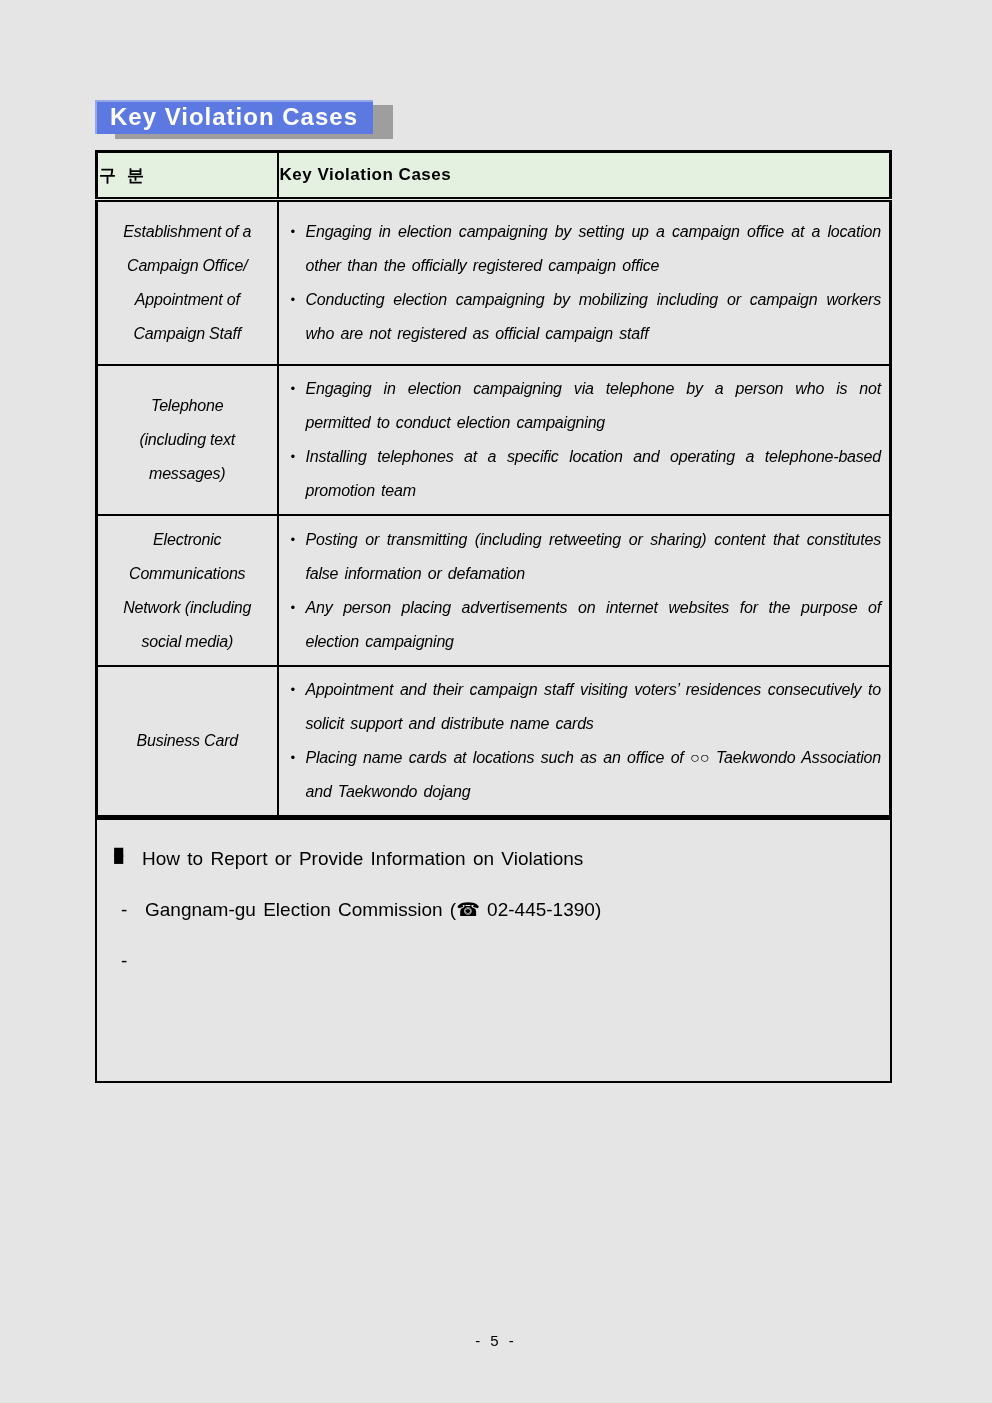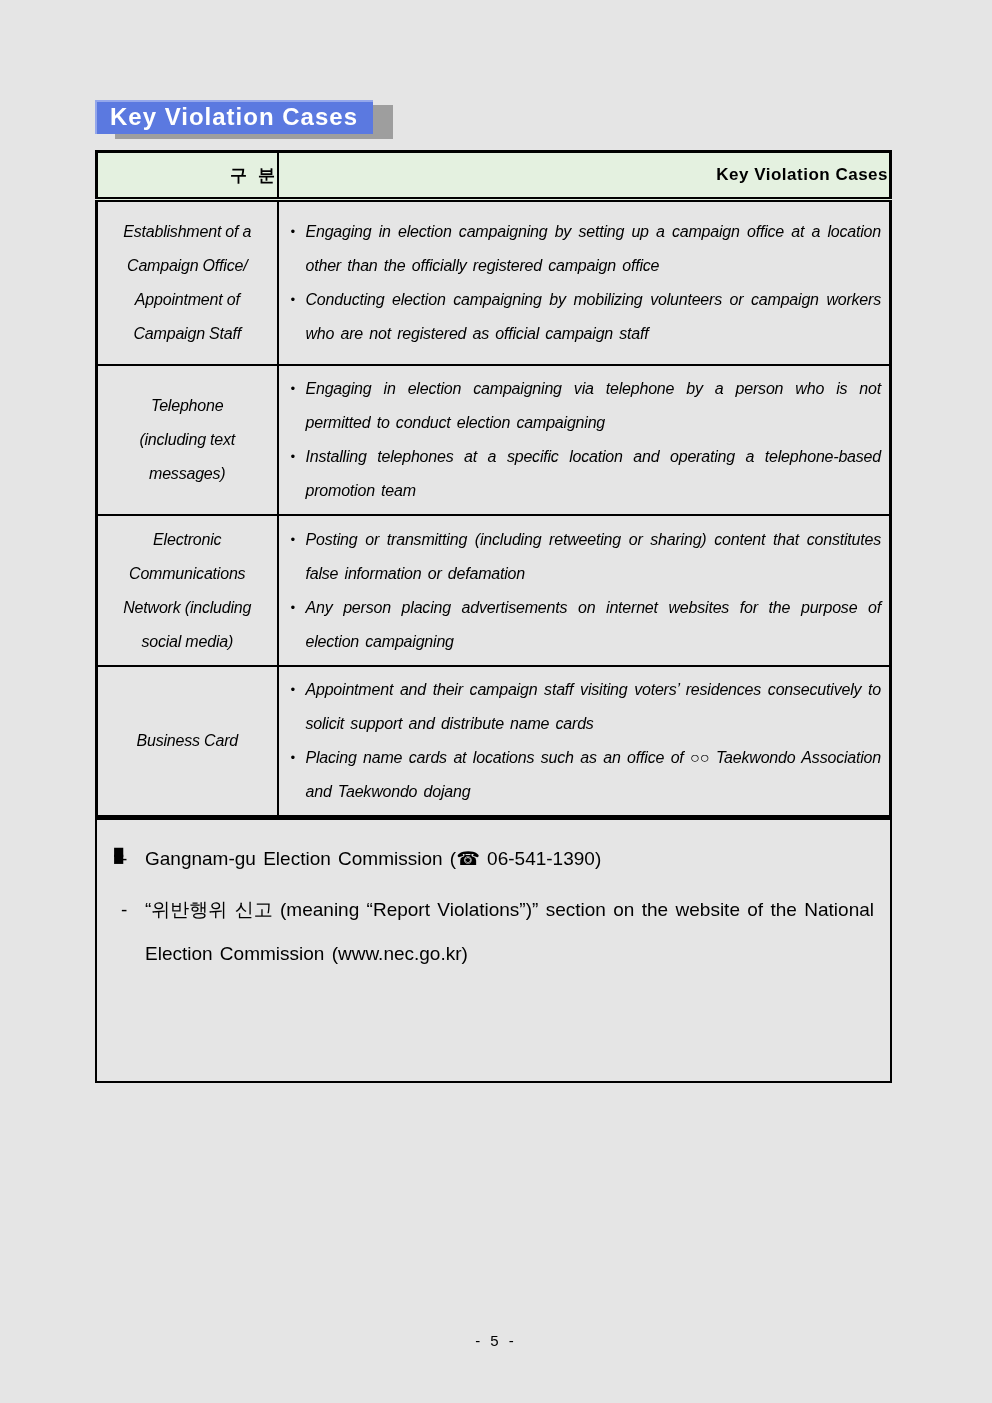--- a/index.html
+++ b/index.html
@@ -45,21 +45,21 @@
     border: 3px solid #000000;
   }
   table.kv-table col.c1 { width: 181px; }
   table.kv-table th {
     background: #e4f1e0;
     border: 2px solid #000000;
     border-bottom: 5px double #000000;
     height: 42px;
     font-size: 17px;
     font-weight: bold;
-    text-align: right;
+    text-align: left;
     vertical-align: middle;
     letter-spacing: 0.5px;
   }
   table.kv-table th.cat-h { white-space: pre; }
   table.kv-table td {
     border: 2px solid #000000;
     vertical-align: middle;
     font-style: italic;
   }
   td.cat {
@@ -146,21 +146,21 @@
       </tr>
     </thead>
     <tbody>
       <tr class="r1">
         <td class="cat">Establishment of a
 Campaign Office/
 Appointment of
 Campaign Staff</td>
         <td class="cases">
           <p class="bullet"><span class="blt">•</span><span>Engaging in election campaigning by setting up a campaign office at a location other than the officially registered campaign office</span></p>
-          <p class="bullet"><span class="blt">•</span><span>Conducting election campaigning by mobilizing volunteers or campaign workers who are not registered as official campaign staff</span></p>
+          <p class="bullet"><span class="blt">•</span><span>Conducting election campaigning by mobilizing including or campaign workers who are not registered as official campaign staff</span></p>
         </td>
       </tr>
       <tr class="r2">
         <td class="cat">Telephone
 (including text
 messages)</td>
         <td class="cases">
           <p class="bullet"><span class="blt">•</span><span>Engaging in election campaigning via telephone by a person who is not permitted to conduct election campaigning</span></p>
           <p class="bullet"><span class="blt">•</span><span>Installing telephones at a specific location and operating a telephone-based promotion team</span></p>
         </td>
@@ -180,20 +180,20 @@
         <td class="cases">
           <p class="bullet"><span class="blt">•</span><span>Appointment and their campaign staff visiting voters’ residences consecutively to solicit support and distribute name cards</span></p>
           <p class="bullet"><span class="blt">•</span><span>Placing name cards at locations such as an office of ○○ Taekwondo Association and Taekwondo dojang</span></p>
         </td>
       </tr>
     </tbody>
   </table>
 
   <div class="notice-box">
     <p class="notice-line lvl1"><span class="marker">■</span></p>
-    <p class="notice-line lvl1"><span class="marker">■</span></p>
-    <p class="notice-line lvl2"><span class="marker">-</span><span>Gangnam-gu Election Commission (☎ 06-541-1390)</span></p>
-    <p class="notice-line lvl2"><span class="marker">-</span><span>“위반행위 신고 (meaning “Report Violations”)” section on the website of the National Election Commission (www.nec.go.kr)</span></p>
+    <p class="notice-line lvl1"><span class="marker">■</span><span>How to Report or Provide Information on Violations</span></p>
+    <p class="notice-line lvl2"><span class="marker">-</span><span>Gangnam-gu Election Commission (☎ 02-445-1390)</span></p>
+    <p class="notice-line lvl2"><span class="marker">-</span></p>
   </div>
 
   <div class="page-number">- 5 -</div>
 
 </div>
 
 </body></html>

